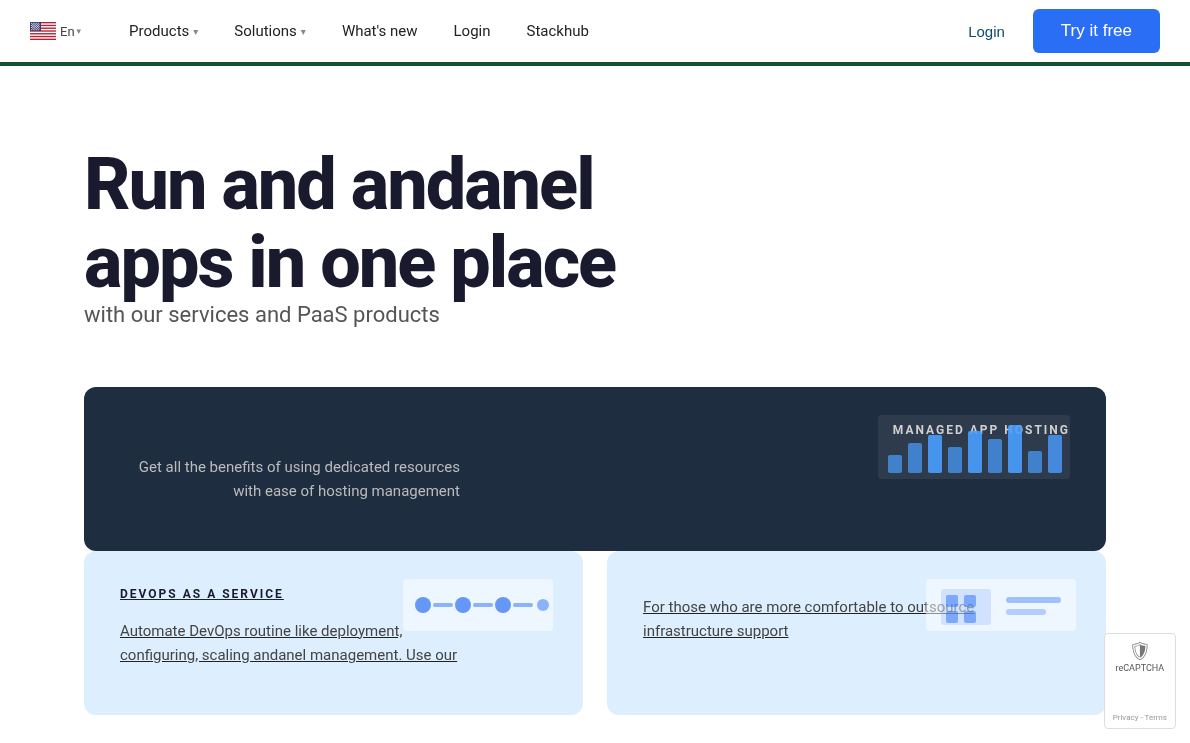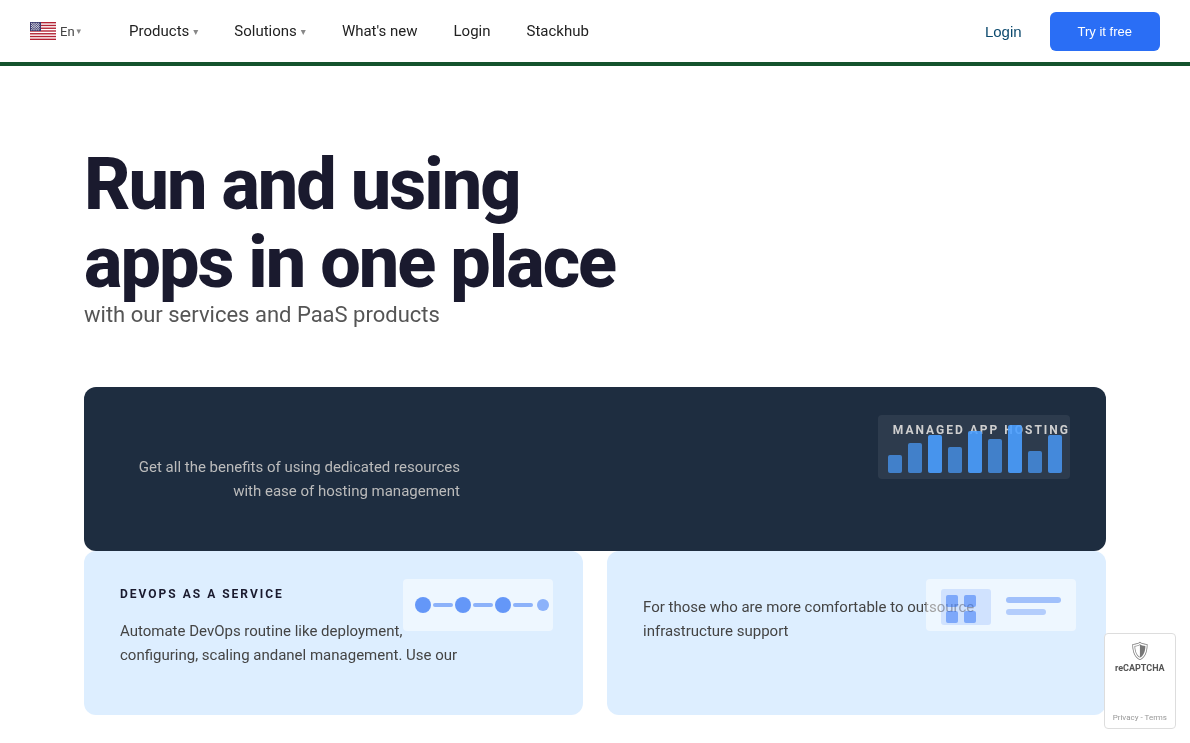--- a/index.html
+++ b/index.html
@@ -74,21 +74,21 @@
       padding: 8px 12px;
       background: none;
       border: none;
     }
     .try-btn {
       background: #2a6ef5;
       color: #fff;
       border: none;
       border-radius: 6px;
       padding: 12px 28px;
-      font-size: 13px;
+      font-size: 17px;
       cursor: pointer;
       font-weight: 500;
       white-space: nowrap;
     }
 
     
     .hero {
       padding: 80px 84px 60px 84px;
     }
     .hero-title {
@@ -107,20 +107,21 @@
 
     
     .cards-section {
       padding: 0 84px 40px 84px;
     }
     .cards-row {
       display: grid;
       grid-template-columns: 1fr 1fr;
       gap: 24px;
       margin-top: 0;
+      text-decoration: underline;
     }
     .card {
       border-radius: 12px;
       padding: 36px 36px 48px 36px;
       position: relative;
     }
     .card-dark {
       background: #1e2d40;
       color: #fff;
       grid-column: 1 / 3;
@@ -253,21 +254,21 @@
   </div>
 
   <div class="nav-right">
     <button class="login-btn">Login</button>
     <button class="try-btn">Try it free</button>
   </div>
 </nav>
 
 <section class="hero">
   <h1 class="hero-title">
-    <span>Run and using</span><br>
+    <span>Run and andanel</span><br>
     <span>apps in one place</span>
   </h1>
   <p class="hero-subtitle">with our services and PaaS products</p>
 </section>
 
 <section class="cards-section">
 
   <div class="card card-dark">
     <div class="card-tag">MANAGED APP HOSTING</div>
     <p class="card-desc">Get all the benefits of using dedicated resources with ease of hosting management</p>
@@ -322,15 +323,15 @@
           <rect x="80" y="18" width="55" height="6" rx="3" fill="#2a6ef5" opacity="0.4"></rect>
           <rect x="80" y="30" width="40" height="6" rx="3" fill="#2a6ef5" opacity="0.3"></rect>
         </svg>
       </div>
     </div>
   </div>
 </section>
 
 <div class="recaptcha-badge">
   <span class="recaptcha-logo">🛡</span>
-  <span style="font-size:9px;font-weight:700;color:#555;">reCAPTCHA</span>
+  <span style="font-size:9px;font-weight:400;color:#555;">reCAPTCHA</span>
   <span style="font-size:8px;color:#999;margin-top:40px;">Privacy - Terms</span>
 </div>
 
 </body></html>

